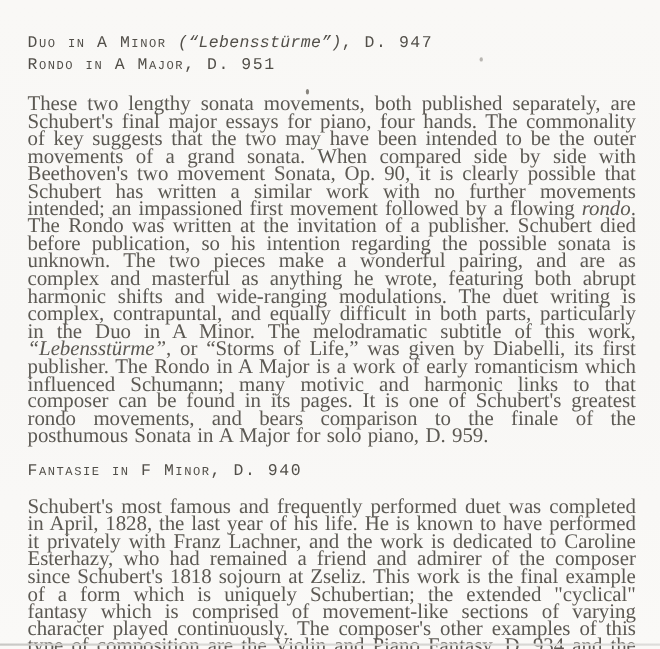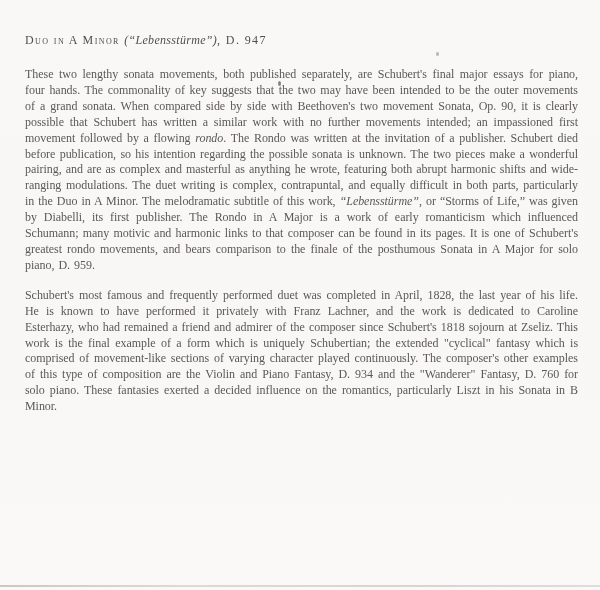--- a/index.html
+++ b/index.html
@@ -17,35 +17,36 @@
     overflow: hidden;
     box-sizing: border-box;
   }
   .content {
     position: absolute;
     left: 25px;
     right: 22px;
     top: 30px;
   }
   .heading {
-    font-size: 12px;
+    font-size: 15px;
     line-height: 20px;
     font-weight: normal;
     font-variant: small-caps;
     letter-spacing: 1.4px;
     color: #524f49;
     margin: 0;
+    font-family: Liberation Mono, monospace;
   }
   .heading i {
     font-variant: normal;
     font-style: italic;
     letter-spacing: 0.3px;
   }
   .para {
-    font-size: 12px;
+    font-size: 19px;
     line-height: 15.9px;
     text-align: justify;
     color: #5c5953;
     letter-spacing: -0.05px;
     word-spacing: 1.1px;
     margin: 0;
   }
   .para i { font-style: italic; }
   .p1 { margin-top: 17px; }
   .heading-fantasie { margin-top: 14px; }
@@ -68,24 +69,26 @@
   }
 </style>
 </head>
 <body>
 
 <div class="page">
   <div class="content">
 
     <div class="heading-block">
       <div class="heading"><span>Duo in A Minor </span><i>(“Lebensstürme”)</i><span>, D. 947</span></div>
+      <div class="heading">Rondo in A Major, D. 951</div>
     </div>
 
     <p class="para p1"><span>These two lengthy sonata movements, both published separately, are Schubert's final major essays for piano, four hands. The commonality of key suggests that the two may have been intended to be the outer movements of a grand sonata. When compared side by side with Beethoven's two movement Sonata, Op. 90, it is clearly possible that Schubert has written a similar work with no further movements intended; an impassioned first movement followed by a flowing </span><i>rondo</i><span>. The Rondo was written at the invitation of a publisher. Schubert died before publication, so his intention regarding the possible sonata is unknown. The two pieces make a wonderful pairing, and are as complex and masterful as anything he wrote, featuring both abrupt harmonic shifts and wide-ranging modulations. The duet writing is complex, contrapuntal, and equally difficult in both parts, particularly in the Duo in A Minor. The melodramatic subtitle of this work, </span><i>“Lebensstürme”</i><span>, or “Storms of Life,” was given by Diabelli, its first publisher. The Rondo in A Major is a work of early romanticism which influenced Schumann; many motivic and harmonic links to that composer can be found in its pages. It is one of Schubert's greatest rondo movements, and bears comparison to the finale of the posthumous Sonata in A Major for solo piano, D. 959.</span></p>
 
+    <div class="heading heading-fantasie">Fantasie in F Minor, D. 940</div>
 
     <p class="para p2"><span>Schubert's most famous and frequently performed duet was completed in April, 1828, the last year of his life. He is known to have performed it privately with Franz Lachner, and the work is dedicated to Caroline Esterhazy, who had remained a friend and admirer of the composer since Schubert's 1818 sojourn at Zseliz. This work is the final example of a form which is uniquely Schubertian; the extended "cyclical" fantasy which is comprised of movement-like sections of varying character played continuously. The composer's other examples of this type of composition are the Violin and Piano Fantasy, D. 934 and the "Wanderer" Fantasy, D. 760 for solo piano. These fantasies exerted a decided influence on the romantics, particularly Liszt in his Sonata in B Minor.</span></p>
 
   </div>
 
   <div class="speck speck1"></div>
   <div class="speck speck2"></div>
   <div class="bottom-edge"></div>
 </div>
 

